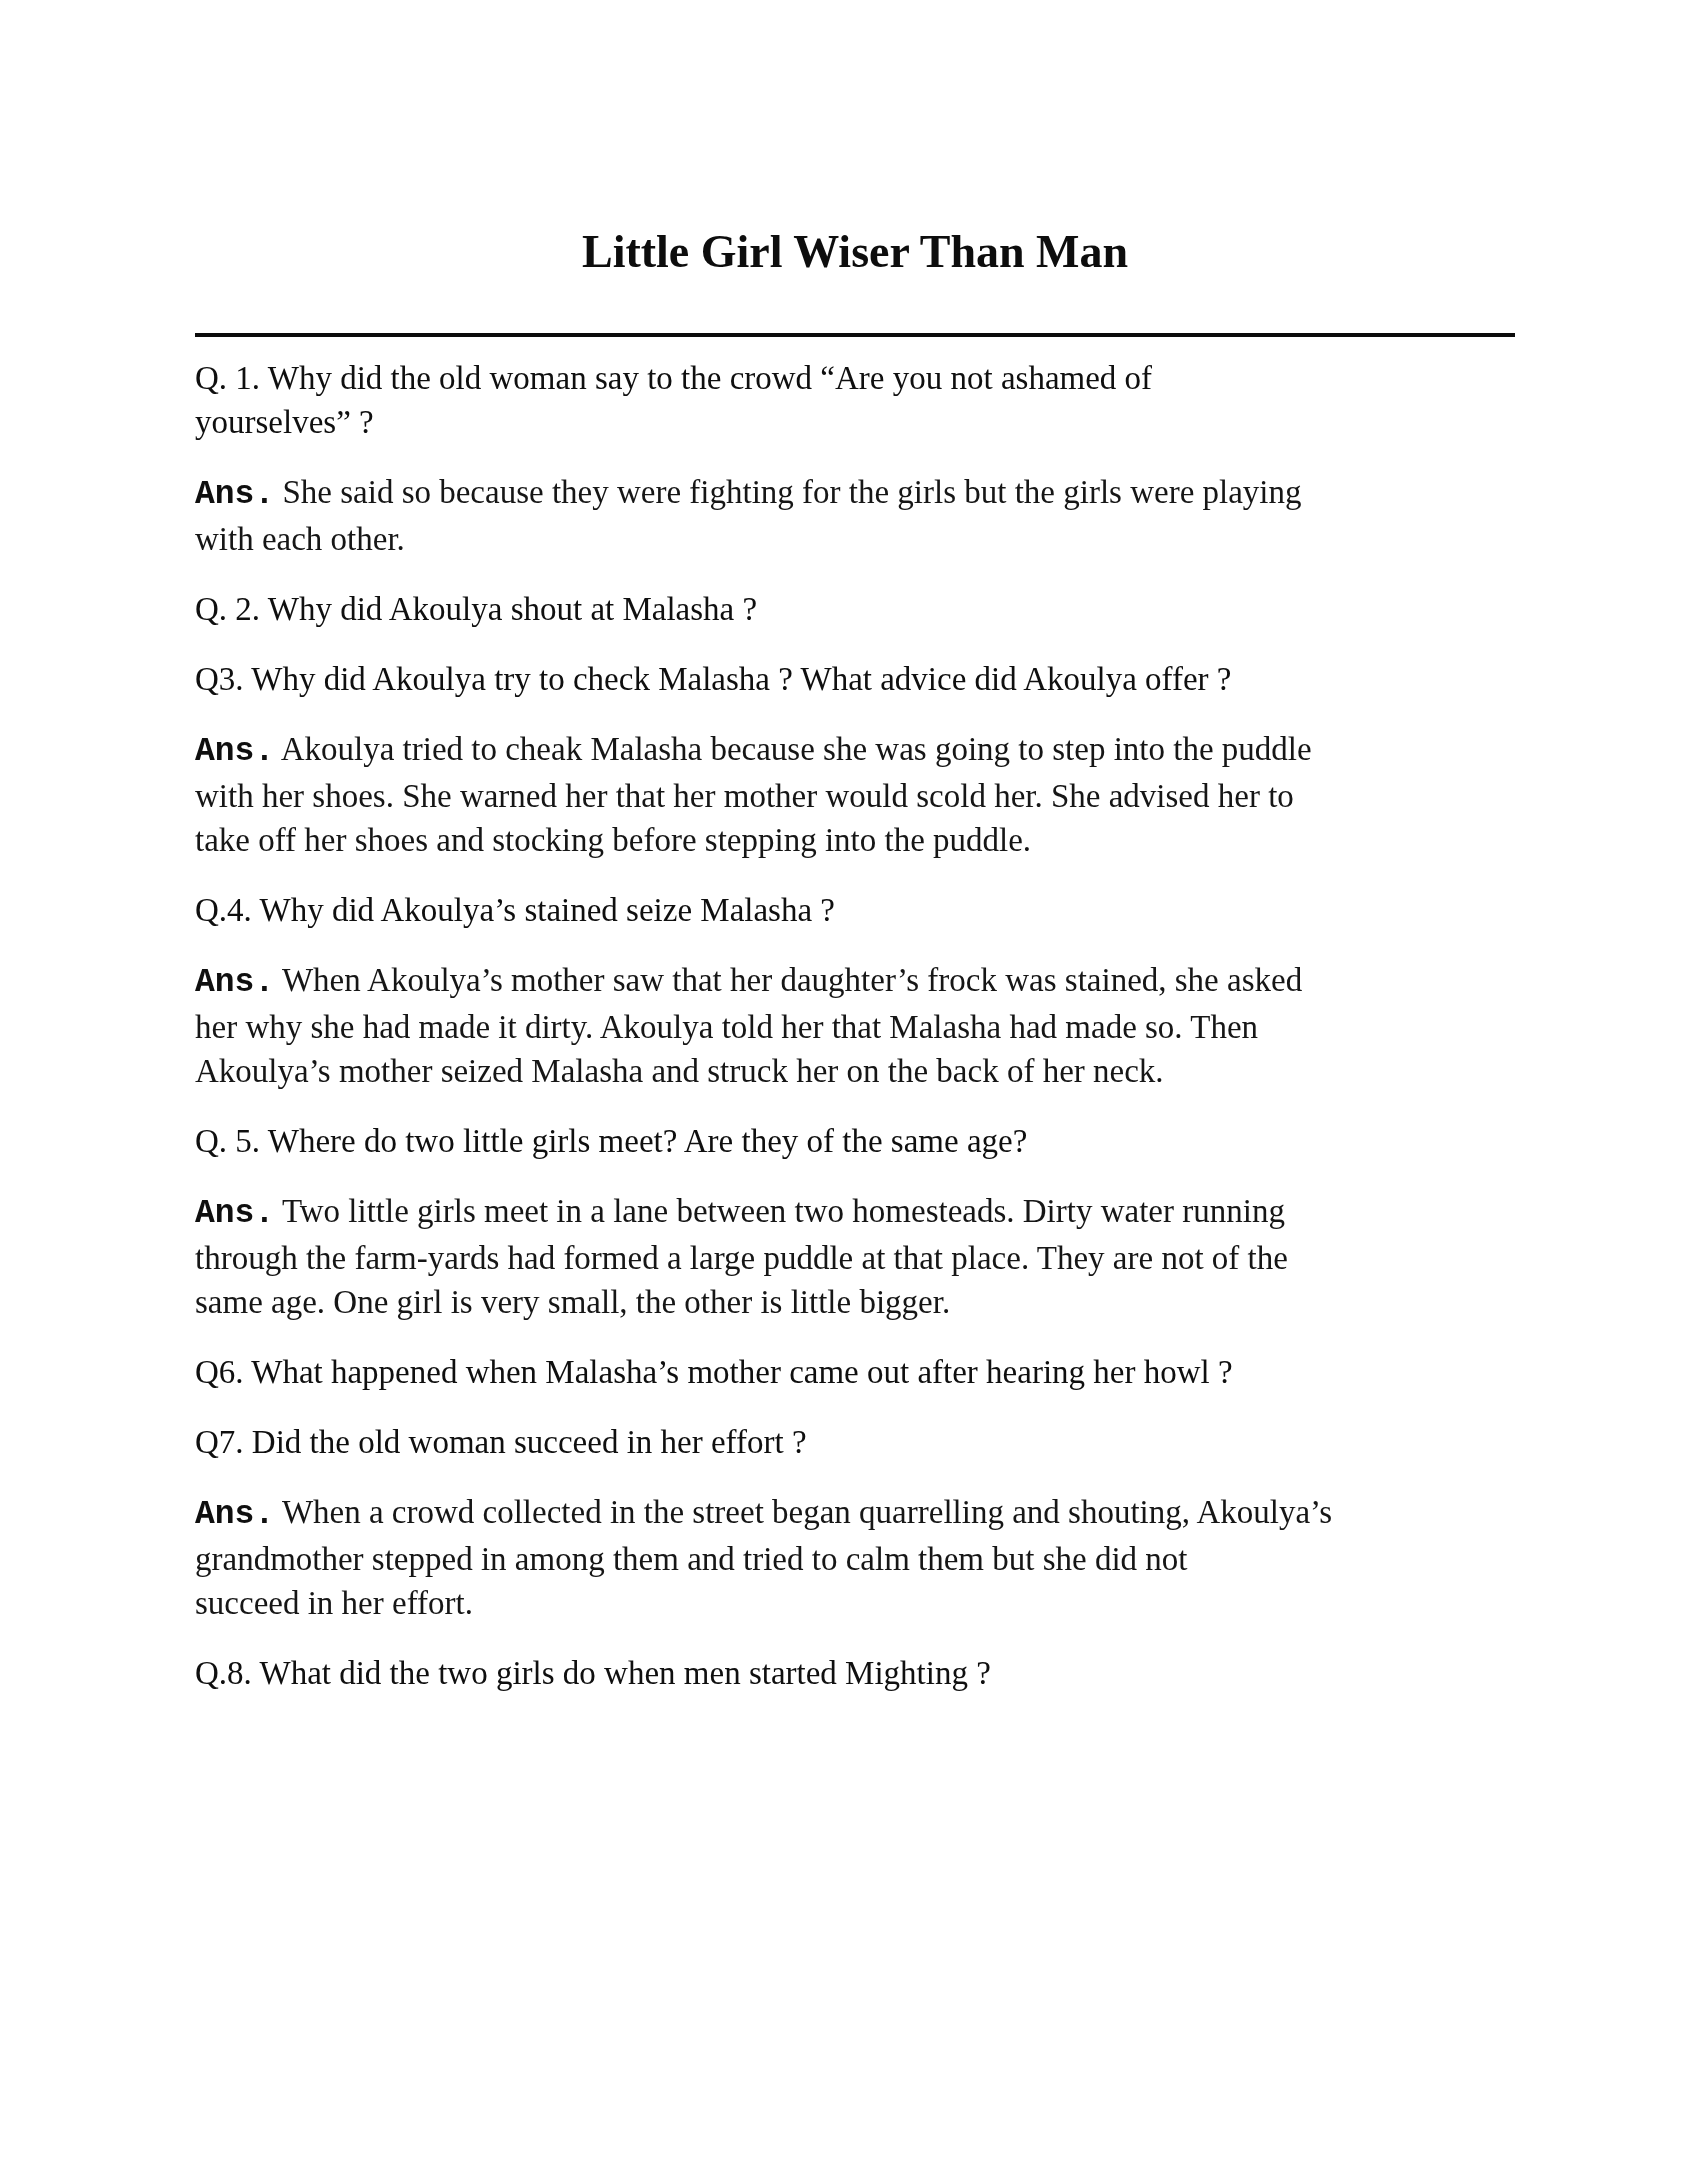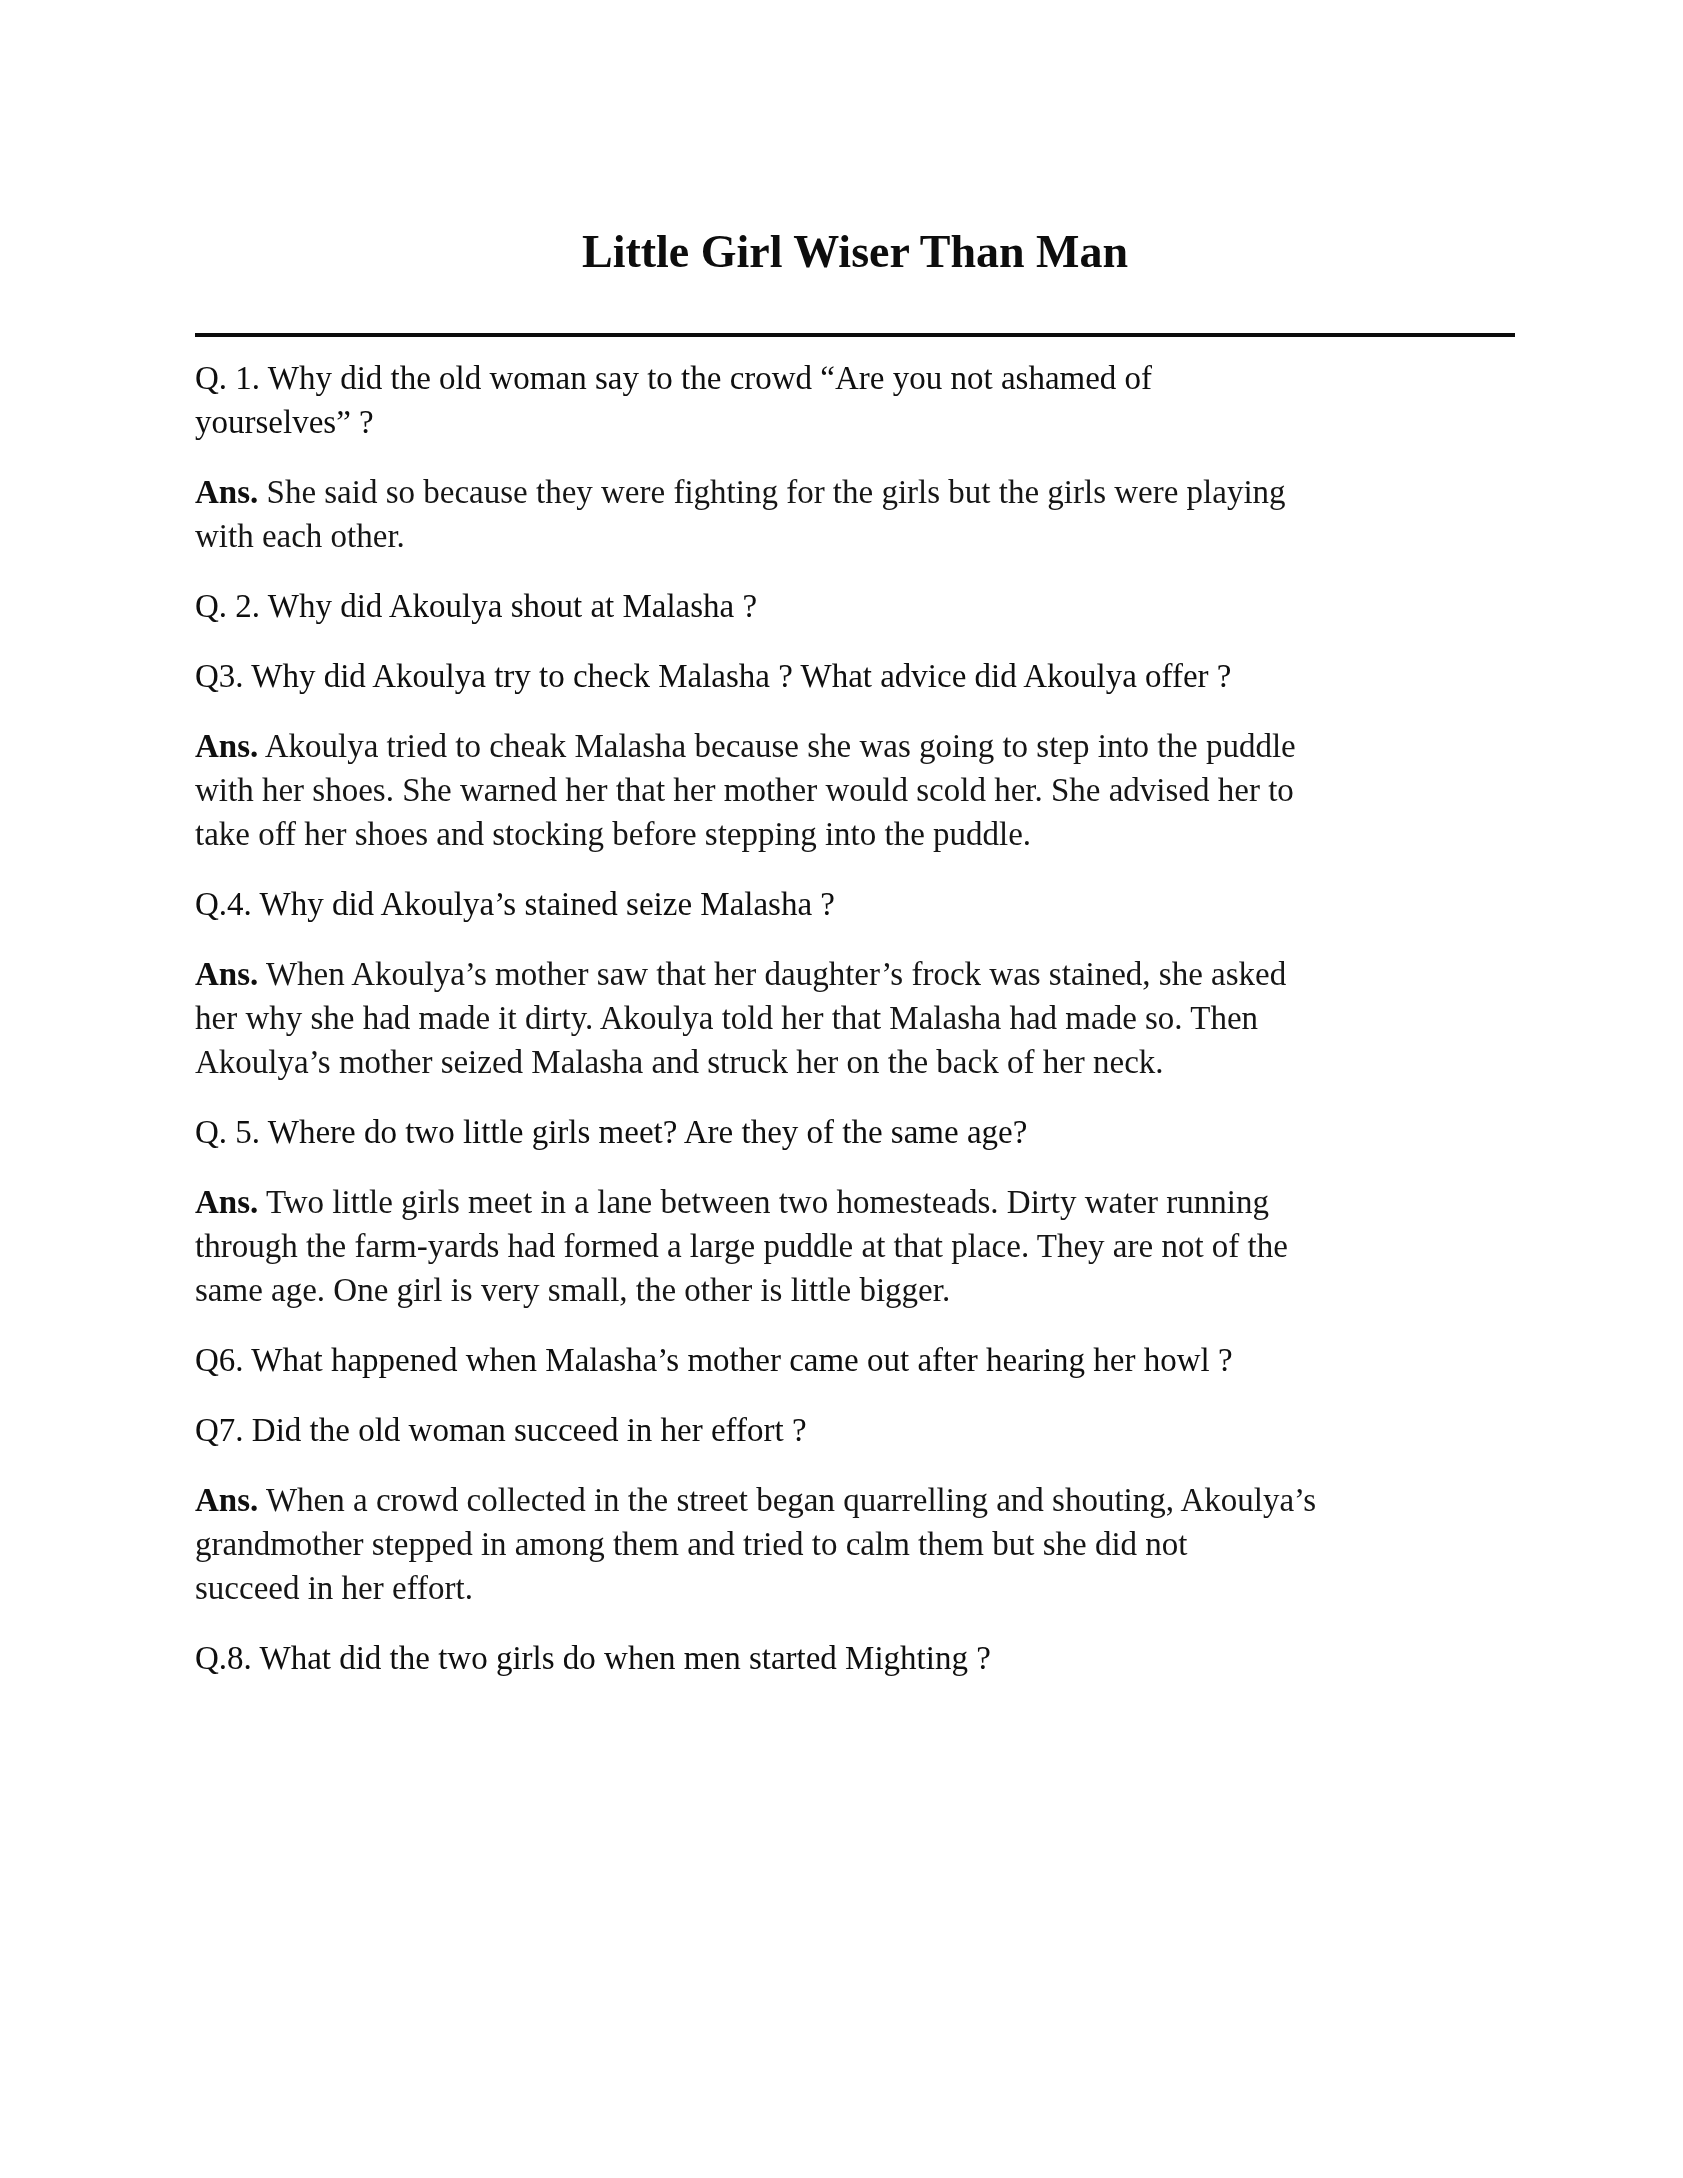--- a/index.html
+++ b/index.html
@@ -43,21 +43,21 @@
     font-size: 33px;
     line-height: 44px;
     margin: 0 0 26px 0;
     color: #161616;
   }
   .question {
     font-weight: 400;
     white-space: pre-line;
     color: #0f0f0f;
   }
-  .answer-label { font-weight: 700; color: #0f0f0f; }
+  .answer-label { font-weight: 700; color: #0f0f0f; font-family: Liberation Mono, monospace; }
   .answer-text { white-space: pre-line; }
 </style>
 </head>
 <body>
 
 <div class="page">
   <div class="content">
 
     <h1 class="doc-title">Little Girl Wiser Than Man</h1>
     <hr class="title-rule">

